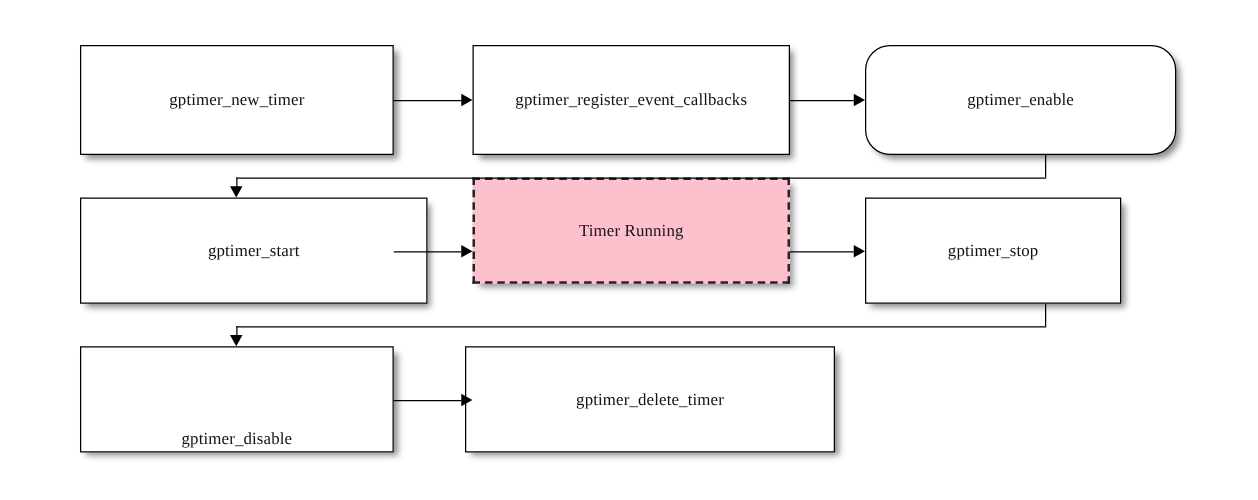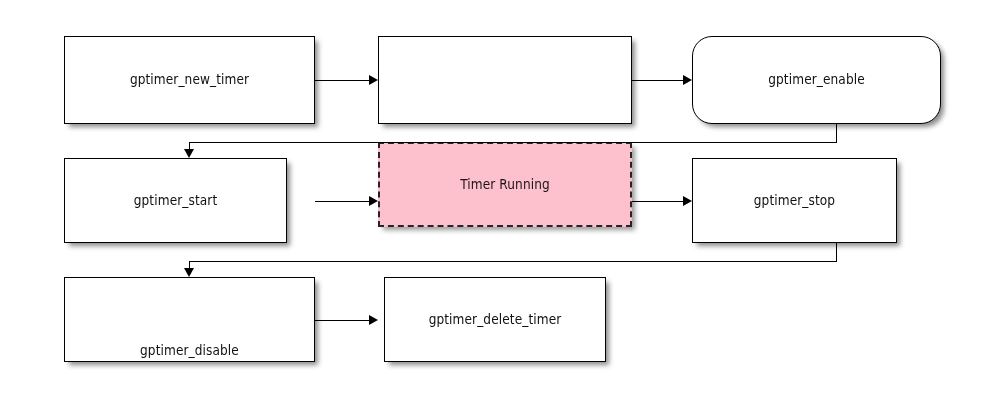--- a/index.html
+++ b/index.html
@@ -9,20 +9,21 @@
   }
   body {
     font-family: "DejaVu Sans Condensed", "Liberation Sans", sans-serif;
   }
   #diagram-canvas {
     position: relative;
     width: 1006px;
     height: 400px;
     background: #ffffff;
     overflow: hidden;
+    font-family: Liberation Serif, serif;
   }
   .node {
     position: absolute;
     box-sizing: border-box;
     display: flex;
     flex-direction: column;
     align-items: center;
     justify-content: center;
     background: #ffffff;
     border: 1px solid #000000;
@@ -76,43 +77,44 @@
 </head>
 <body>
 
 <div id="diagram-canvas">
 
   <div class="node" style="left:64px; top:36px; width:251px; height:88px;">
     <span class="node-label">gptimer_new_timer</span>
   </div>
 
   <div class="node" style="left:378px; top:36px; width:254px; height:88px;">
+    <span class="node-label">gptimer_register_event_callbacks</span>
   </div>
 
   <div class="node" style="left:692px; top:36px; width:249px; height:88px;border-radius:20px;">
     <span class="node-label">gptimer_enable</span>
   </div>
 
-  <div class="node" style="left:64px; top:158px; width:223px; height:85px;">
+  <div class="node" style="left:64px; top:158px; width:278px; height:85px;">
     <span class="node-label">gptimer_start</span>
   </div>
 
   <div class="node state-running" style="left:378px; top:142px; width:254px; height:85px;">
     <span class="node-label">Timer Running</span>
   </div>
 
   <div class="node" style="left:692px; top:158px; width:205px; height:85px;">
     <span class="node-label">gptimer_stop</span>
   </div>
 
   <div class="node" style="left:64px; top:277px; width:251px; height:85px;justify-content:flex-end;">
     <span class="node-label">gptimer_disable</span>
   </div>
 
-  <div class="node" style="left:384px; top:277px; width:222px; height:85px;">
+  <div class="node" style="left:372px; top:277px; width:296px; height:85px;">
     <span class="node-label">gptimer_delete_timer</span>
   </div>
 
   <div class="edge-h" style="left:315px; top:80px; width:54px;"></div>
   <div class="arrow-right" style="left:369px; top:75px;"></div>
 
   <div class="edge-h" style="left:632px; top:80px; width:51px;"></div>
   <div class="arrow-right" style="left:683px; top:75px;"></div>
 
   <div class="edge-v" style="left:836px; top:124px; height:18px;"></div>

